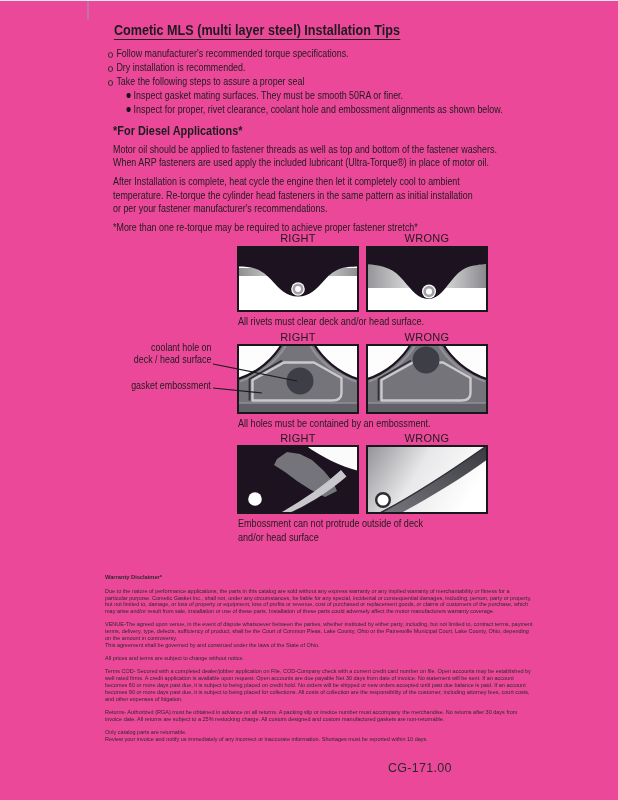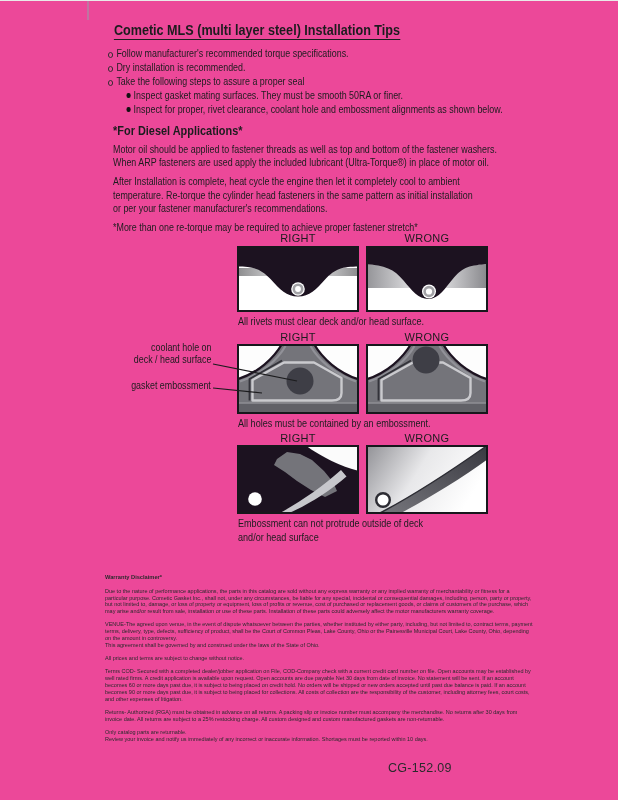--- a/index.html
+++ b/index.html
@@ -220,15 +220,15 @@
     <p>Due to the nature of performance applications, the parts in this catalog are sold without any express warranty or any implied warranty of merchantability or fitness for a particular purpose.  Cometic Gasket Inc., shall not, under any circumstances, be liable for any special, incidental or consequential damages, including, person, party or property, but not limited to, damage, or loss of property or equipment, loss of profits or revenue, cost of purchased or replacement goods, or claims of customers of the purchase, which may arise and/or result from sale, installation or use of these parts.  Installation of these parts could adversely affect the motor manufacturers warranty coverage.</p>
     <p class="pre">VENUE-The agreed upon venue, in the event of dispute whatsoever between the parties, whether instituted by either party, including, but not limited to, contract terms, payment terms, delivery, type, defects, sufficiency of product, shall be the Court of Common Pleas, Lake County, Ohio or the Painesville Municipal Court, Lake County, Ohio, depending on the amount in controversy.
 This agreement shall be governed by and construed under the laws of the State of Ohio.</p>
     <p>All prices and terms are subject to change without notice.</p>
     <p>Terms COD- Secured with a completed dealer/jobber application on File, COD-Company check with a current credit card number on file.  Open accounts may be established by well rated firms.  A credit application is available upon request.  Open accounts are due payable Net 30 days from date of invoice.  No statement will be sent.  If an account becomes 60 or more days past due, it is subject to being placed on credit hold.  No orders will be shipped or new orders accepted until past due balance is paid.  If an account becomes 90 or more days past due, it is subject to being placed for collections.  All costs of collection are the responsibility of the customer, including attorney fees, court costs, and other expenses of litigation.</p>
     <p>Returns- Authorized (RGA) must be obtained in advance on all returns.  A packing slip or invoice number must accompany the merchandise.  No returns after 30 days from invoice date.  All returns are subject to a 25% restocking charge.  All custom designed and custom manufactured gaskets are non-returnable.</p>
     <p class="pre">Only catalog parts are returnable.
 Review your invoice and notify us immediately of any incorrect or inaccurate information.  Shortages must be reported within 10 days.</p>
   </div>
 
-  <div class="footer-code">CG-152.09</div>
+  <div class="footer-code">CG-171.00</div>
 
 </div>
 
 </body></html>

